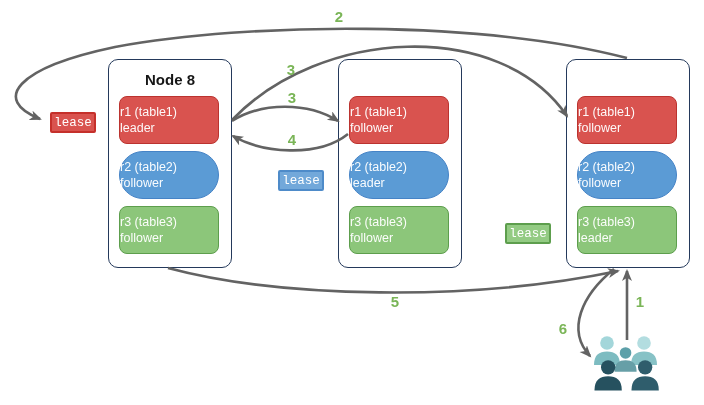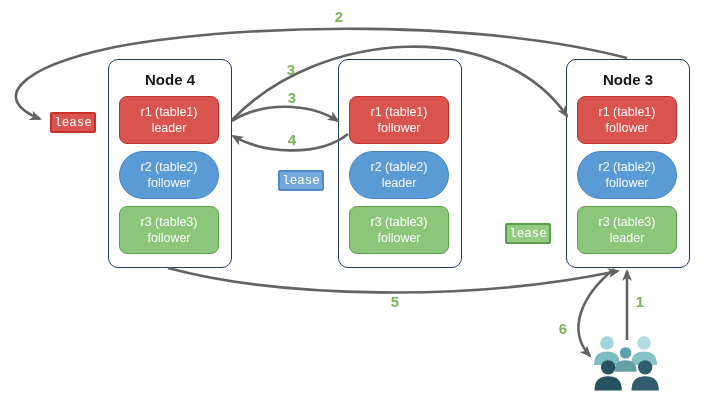--- a/index.html
+++ b/index.html
@@ -8,21 +8,21 @@
 
   
   .node{position:absolute;top:59px;width:124px;height:209px;background:#fff;
         border:1.6px solid var(--node-border,#24395b);border-radius:10px;z-index:2;box-sizing:border-box;}
   .node.n1{left:108px}.node.n2{left:338px}.node.n3{left:566px}
   .node-title{text-align:center;margin-top:11px;font-weight:bold;font-size:15px;color:#161616;}
 
   
   .replica{position:absolute;left:10px;width:100px;height:48px;border-radius:8px;
            border:1.6px solid;box-sizing:border-box;color:rgba(255,255,255,.96);
-           font-size:12.5px;line-height:16px;text-align:center;
+           font-size:12.5px;line-height:16px;
            display:flex;flex-direction:column;justify-content:center;}
   .replica.red{background:var(--red-fill,#d9534f);border-color:var(--red-border,#bb332f);}
   .replica.blue{background:var(--blue-fill,#5b9bd5);border-color:var(--blue-border,#4583c6);border-radius:24px;}
   .replica.green{background:var(--green-fill,#8cc67a);border-color:var(--green-border,#5d9e4d);}
   .slot1{top:36px}.slot2{top:91px}.slot3{top:146px}
 
   
   .lease{position:absolute;z-index:4;width:46px;height:21px;border-radius:2px;border:2px solid;
          box-sizing:border-box;color:#fff;font-size:12.5px;
          display:flex;align-items:center;justify-content:center;font-family:Liberation Mono, monospace;}
@@ -77,21 +77,21 @@
         <path d="M0,29 C0,19 5,15.5 13,15.5 C21,15.5 26,19 26,29 Z" fill="#26515f"></path>
       </g>
       <g transform="translate(631.5,360) scale(1.05)">
         <circle cx="13" cy="7" r="6.8" fill="#2f5d6c"></circle>
         <path d="M0,29 C0,19 5,15.5 13,15.5 C21,15.5 26,19 26,29 Z" fill="#2f5d6c"></path>
       </g>
     </g>
   </svg>
 
   <div class="node n1">
-    <div class="node-title">Node 4</div>
+    <div class="node-title">Node 8</div>
     <div class="replica red slot1">
       <div>r1 (table1)</div>
       <div>leader</div>
     </div>
     <div class="replica blue slot2">
       <div>r2 (table2)</div>
       <div>follower</div>
     </div>
     <div class="replica green slot3">
       <div>r3 (table3)</div>
@@ -108,21 +108,20 @@
       <div>r2 (table2)</div>
       <div>leader</div>
     </div>
     <div class="replica green slot3">
       <div>r3 (table3)</div>
       <div>follower</div>
     </div>
   </div>
 
   <div class="node n3">
-    <div class="node-title">Node 3</div>
     <div class="replica red slot1">
       <div>r1 (table1)</div>
       <div>follower</div>
     </div>
     <div class="replica blue slot2">
       <div>r2 (table2)</div>
       <div>follower</div>
     </div>
     <div class="replica green slot3">
       <div>r3 (table3)</div>

